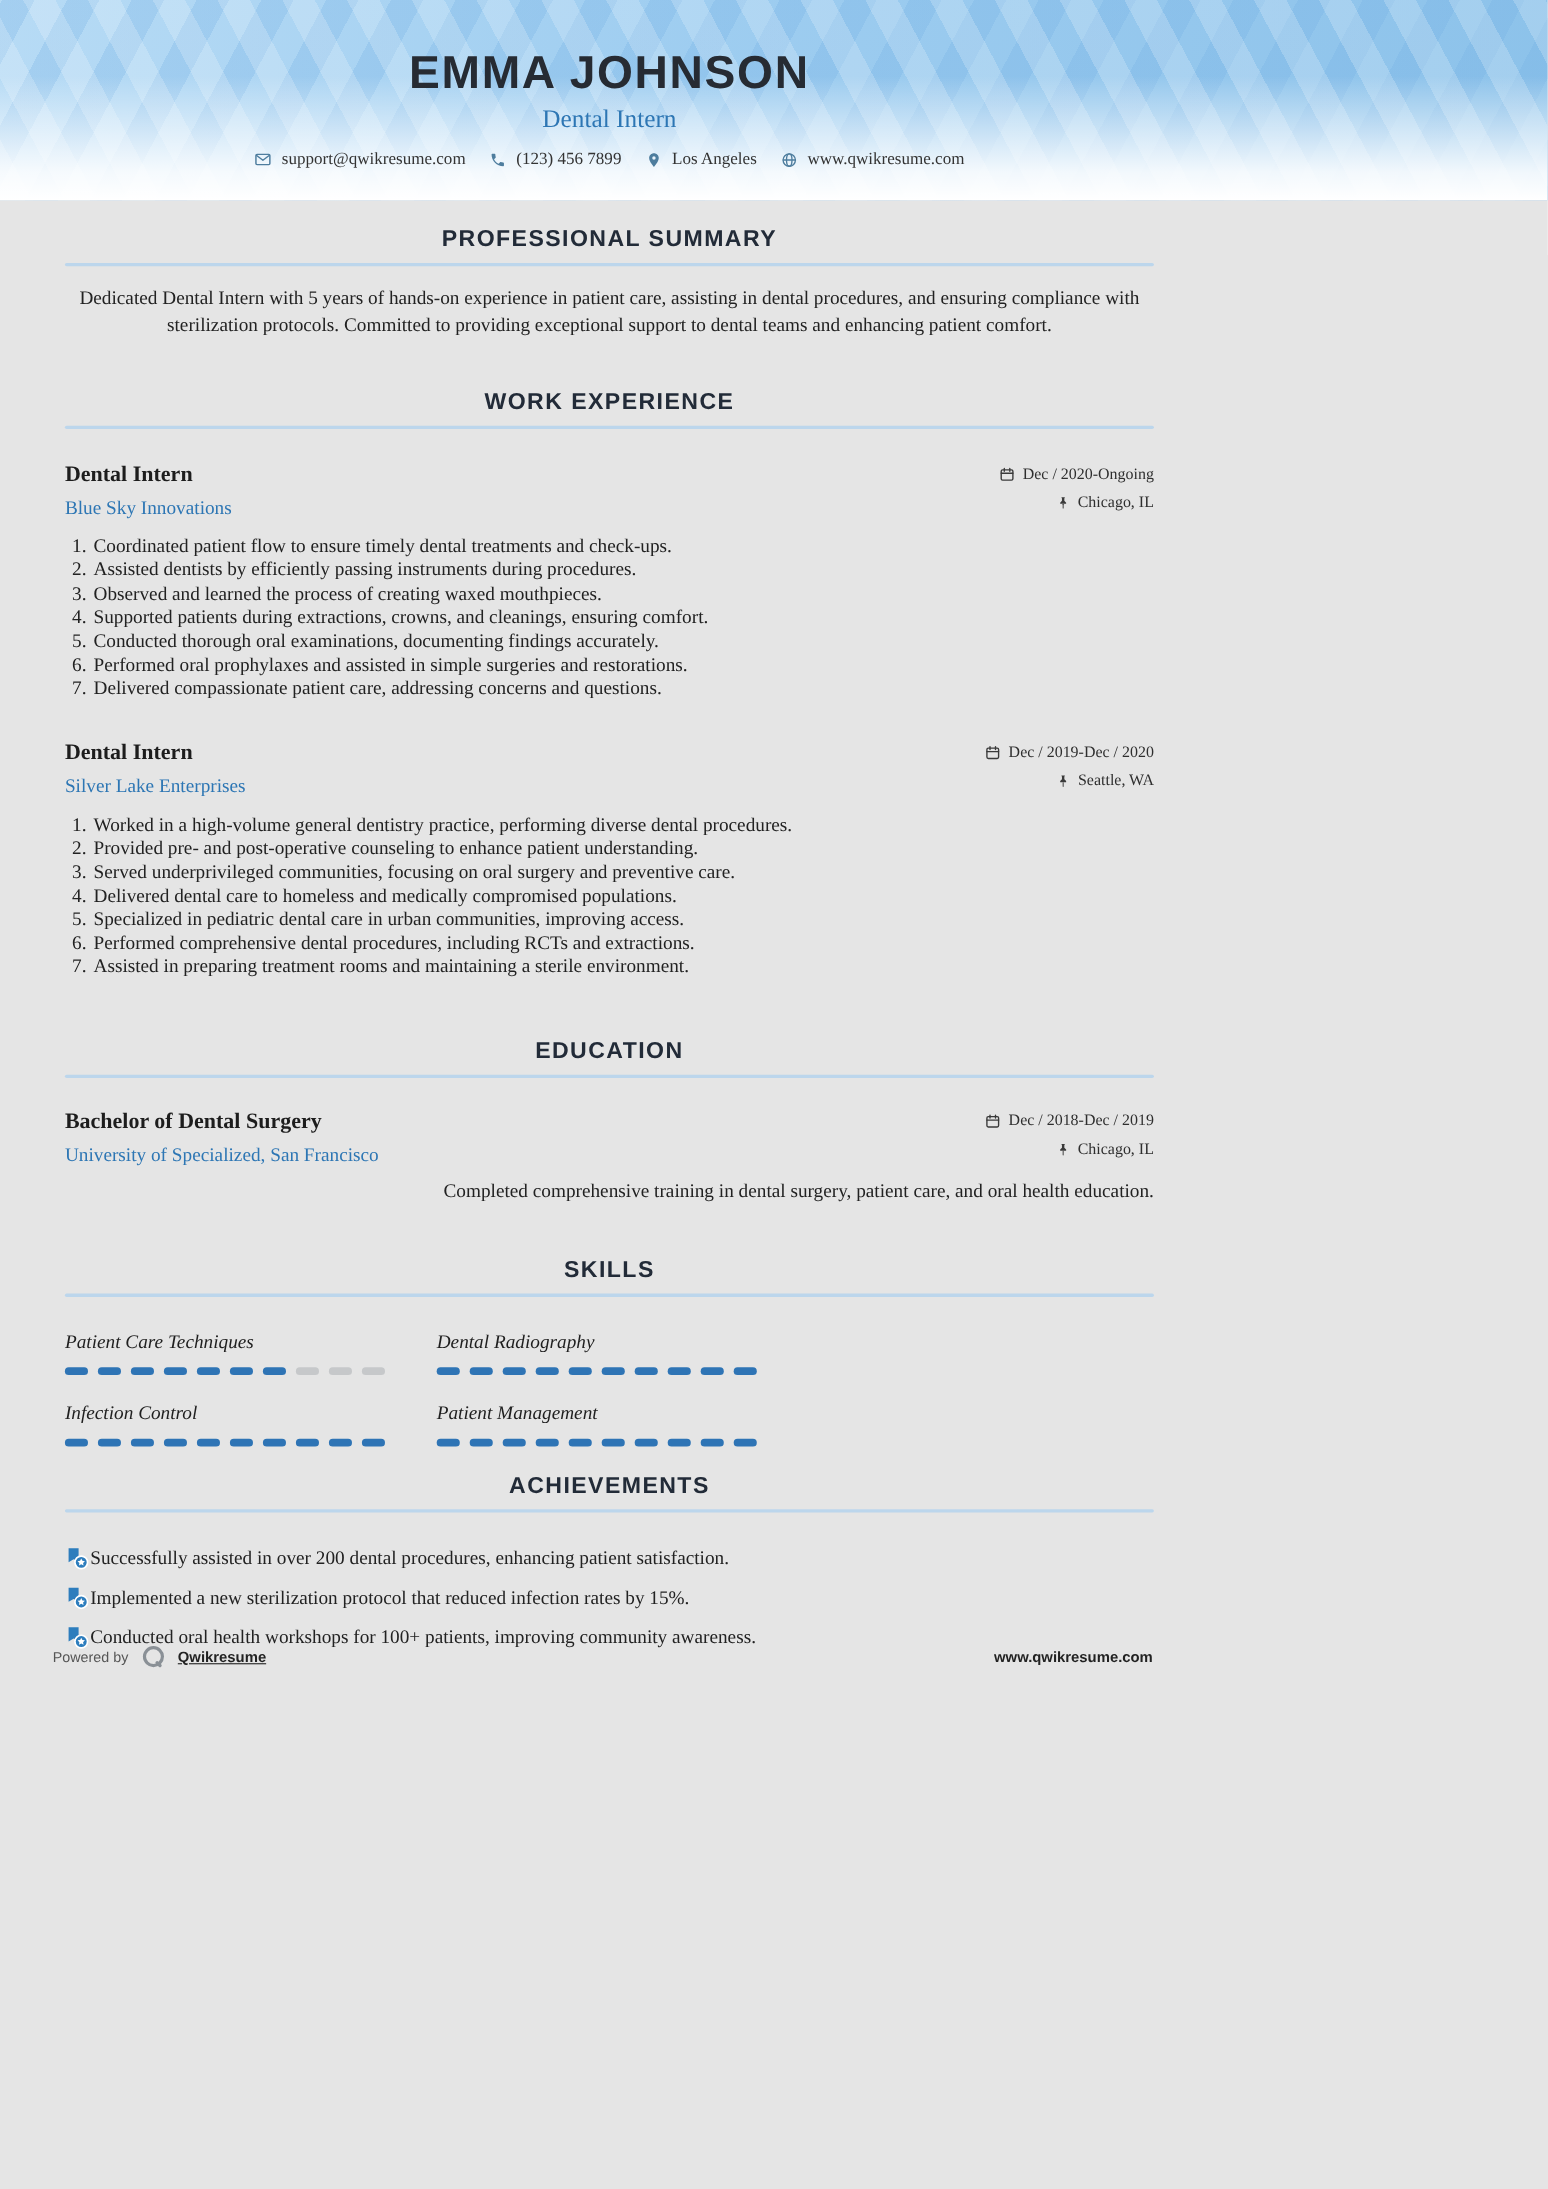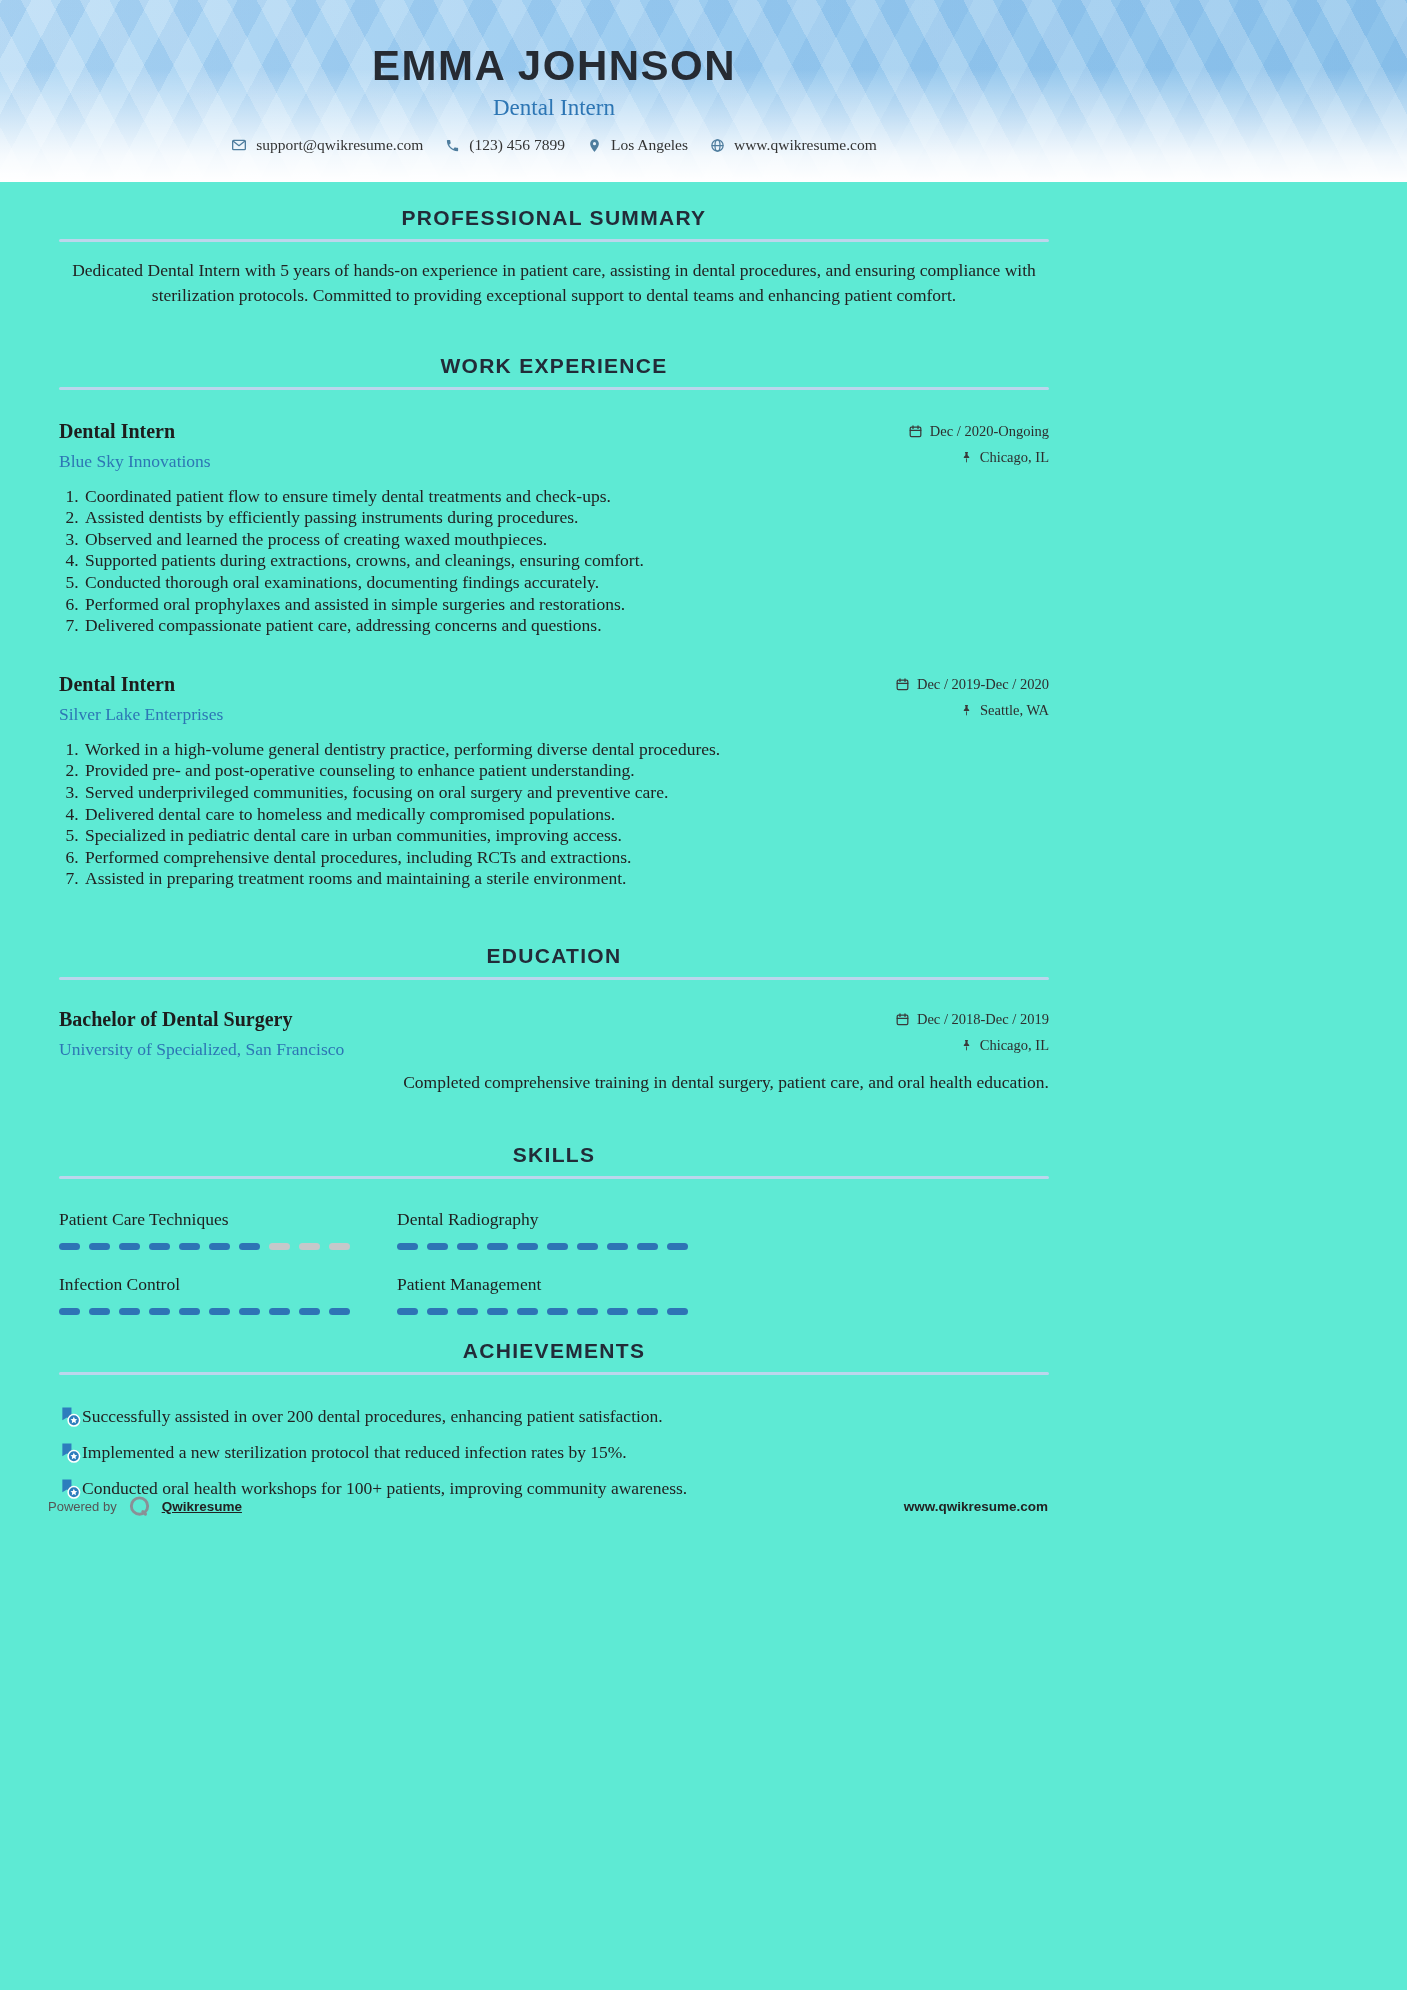--- a/index.html
+++ b/index.html
@@ -12,21 +12,21 @@
     --icon-blue:#2d7dbd;
     --body-text:#2b2b2b;
   }
   *{box-sizing:border-box;}
   html,body{margin:0;padding:0;}
   body{
     width:1407px;height:1990px;background:#ffffff;
     font-family:"Liberation Serif","DejaVu Serif",serif;
     color:var(--body-text);
   }
-  .page{position:relative;width:1407px;height:1990px;overflow:hidden;background:#5eead4;}
+  .page{position:relative;width:1407px;height:1990px;overflow:hidden;background:#e5e5e5;}
 
   
   .header-band{
     width:100%;height:182px;
     background-image:
       linear-gradient(180deg, rgba(255,255,255,0) 0%, rgba(255,255,255,0) 38%, rgba(255,255,255,.88) 86%, #ffffff 100%),
       repeating-linear-gradient(62deg, rgba(255,255,255,.20) 0 26px, rgba(255,255,255,0) 26px 52px),
       repeating-linear-gradient(-62deg, rgba(116,176,228,.28) 0 26px, rgba(255,255,255,0) 26px 52px),
       linear-gradient(100deg,#b7dbf5 0%,#9ecdf0 45%,#8cc2ea 100%);
   }
@@ -67,21 +67,21 @@
   .meta-line{display:flex;justify-content:flex-end;align-items:center;gap:7px;}
   .meta-line + .meta-line{margin-top:9px;}
   .job-bullets{margin:14px 0 0 0;padding-left:24px;font-size:17.5px;line-height:21.6px;color:#222;}
   .job-bullets li{margin:0;padding-left:2px;}
 
   .education-heading{margin-top:54px;}
   .edu-entry{margin-top:28px;}
   .edu-desc{margin-top:12px;font-size:17.5px;color:#222;text-align:right;}
 
   .skills-heading{margin-top:50px;}
-  .skills-grid{margin-top:30px;display:flex;flex-wrap:wrap;}
+  .skills-grid{margin-top:30px;display:flex;flex-wrap:wrap;font-style:italic;}
   .skill{width:298px;margin-right:40px;margin-bottom:24px;}
   .skill-name{font-size:17.5px;color:#1f1f1f;}
   .skill-bar{margin-top:13px;display:flex;gap:9px;}
   .dash{width:21px;height:7px;border-radius:3.5px;background:var(--dash-gray);flex:none;}
   .dash.filled{background:var(--dash-blue);}
 
   .achievements-heading{}
   .achievements-list{margin-top:30px;}
   .achievement{display:flex;align-items:center;margin-bottom:13px;font-size:17.5px;color:#222;}
   .badge-icon{flex:none;display:inline-flex;}

